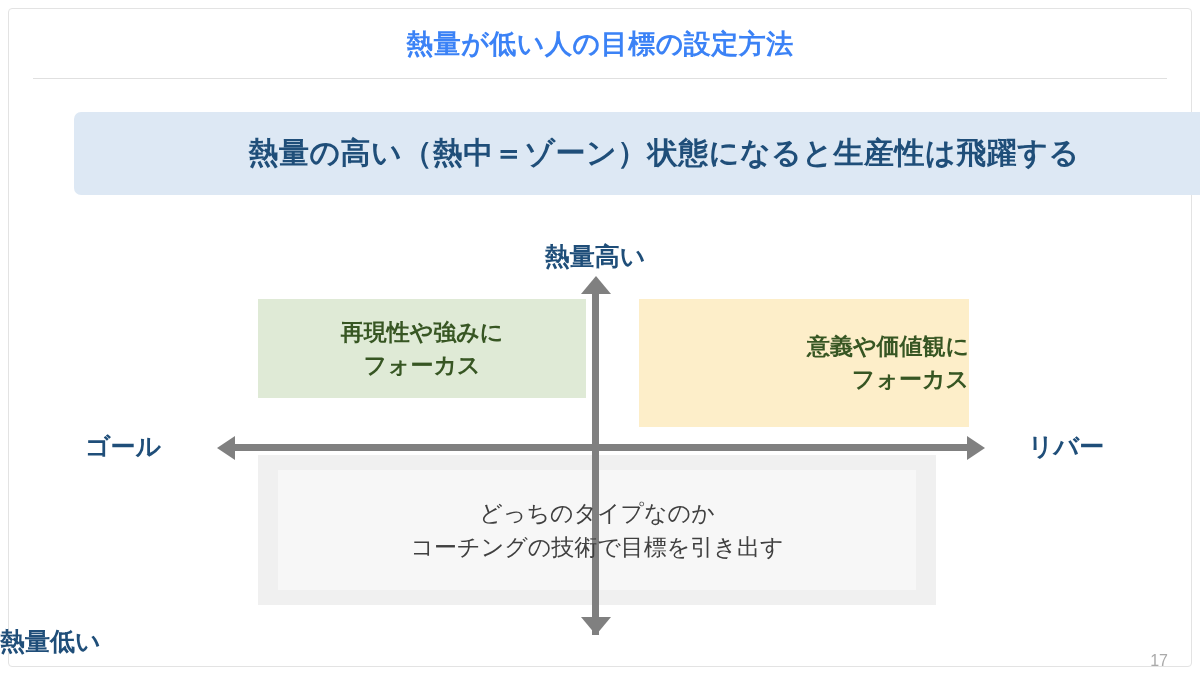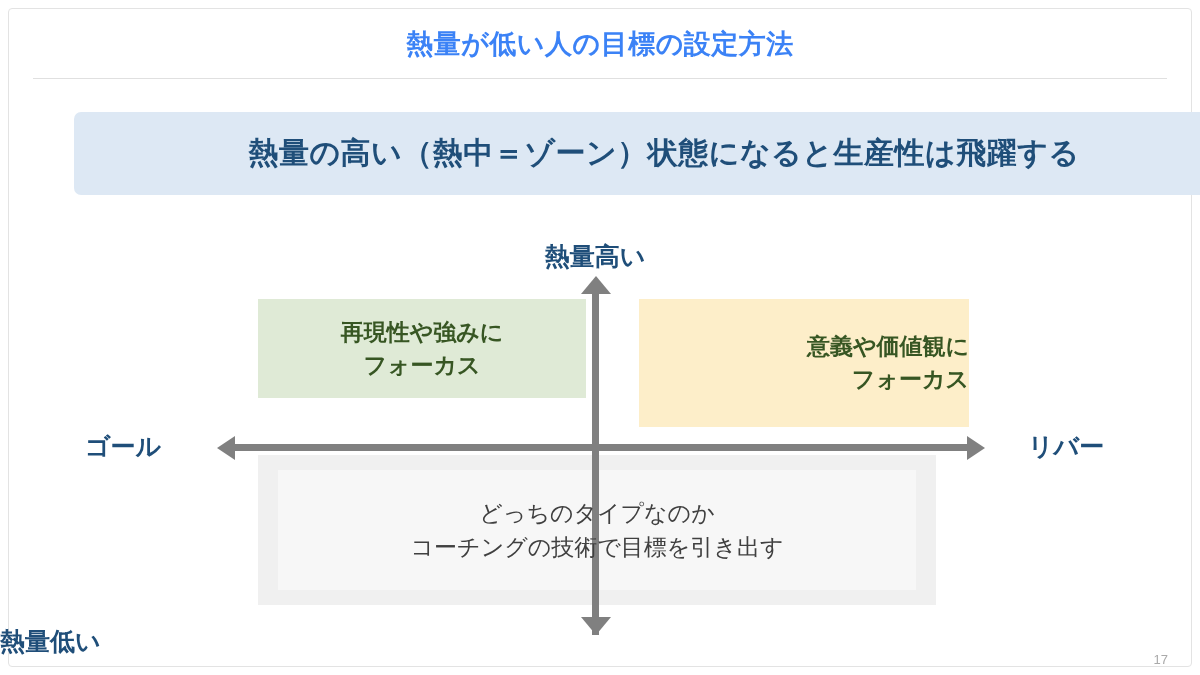--- a/index.html
+++ b/index.html
@@ -226,21 +226,21 @@
     width: 1190px;
     text-align: center;
     font-size: 12px;
     color: #e2e2e2;
     white-space: nowrap;
   }
   .page-number {
     position: absolute;
     right: 32px;
     top: 652px;
-    font-size: 13px;
+    font-size: 16px;
     color: #aaaaaa;
   }
 </style>
 </head>
 <body>
 
 <div id="slide">
 
   <div class="slide-border"></div>
 

